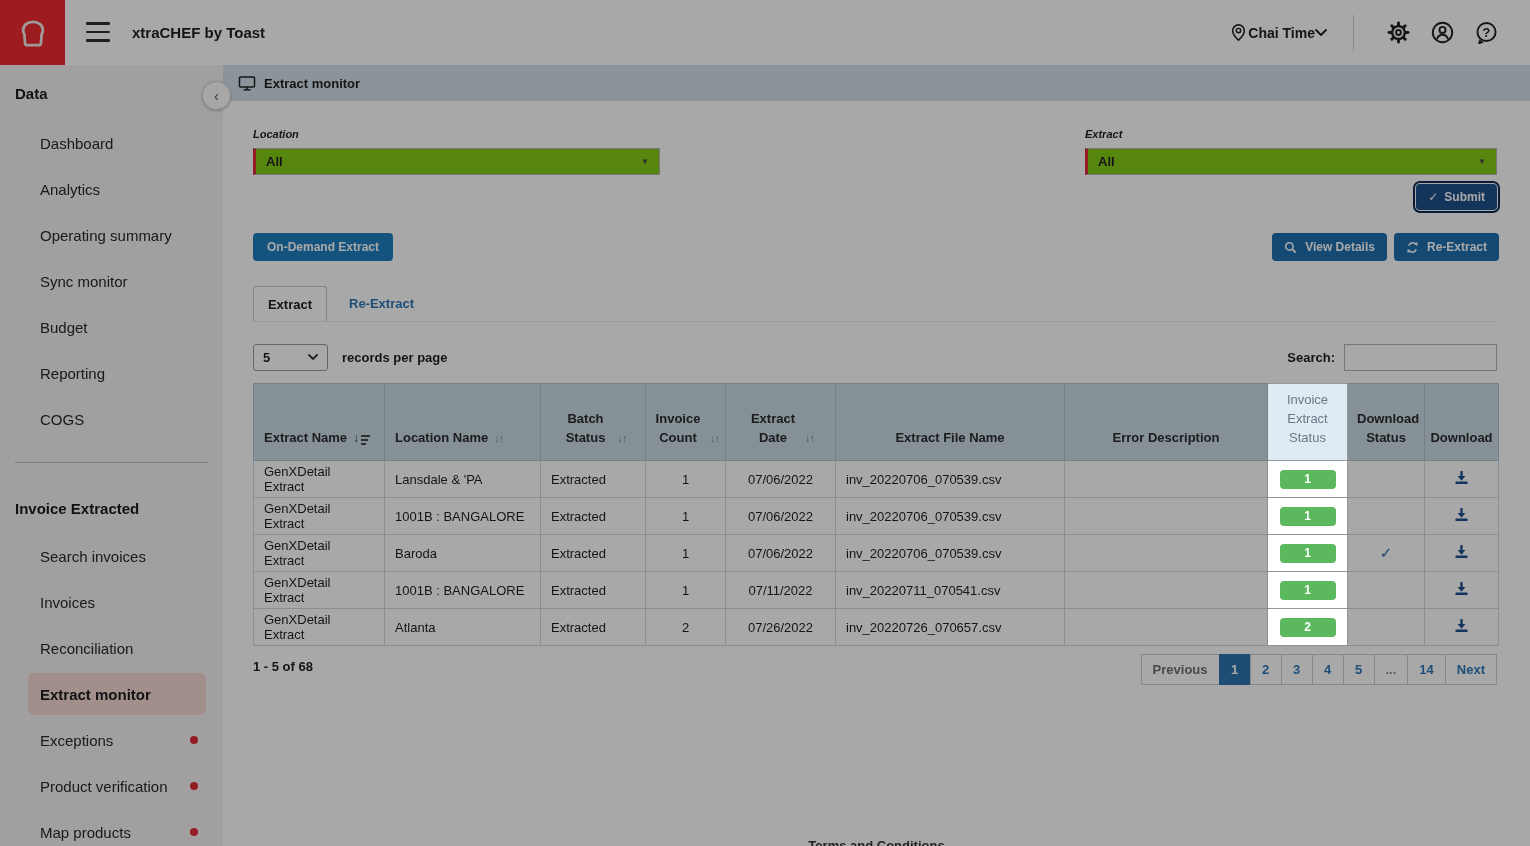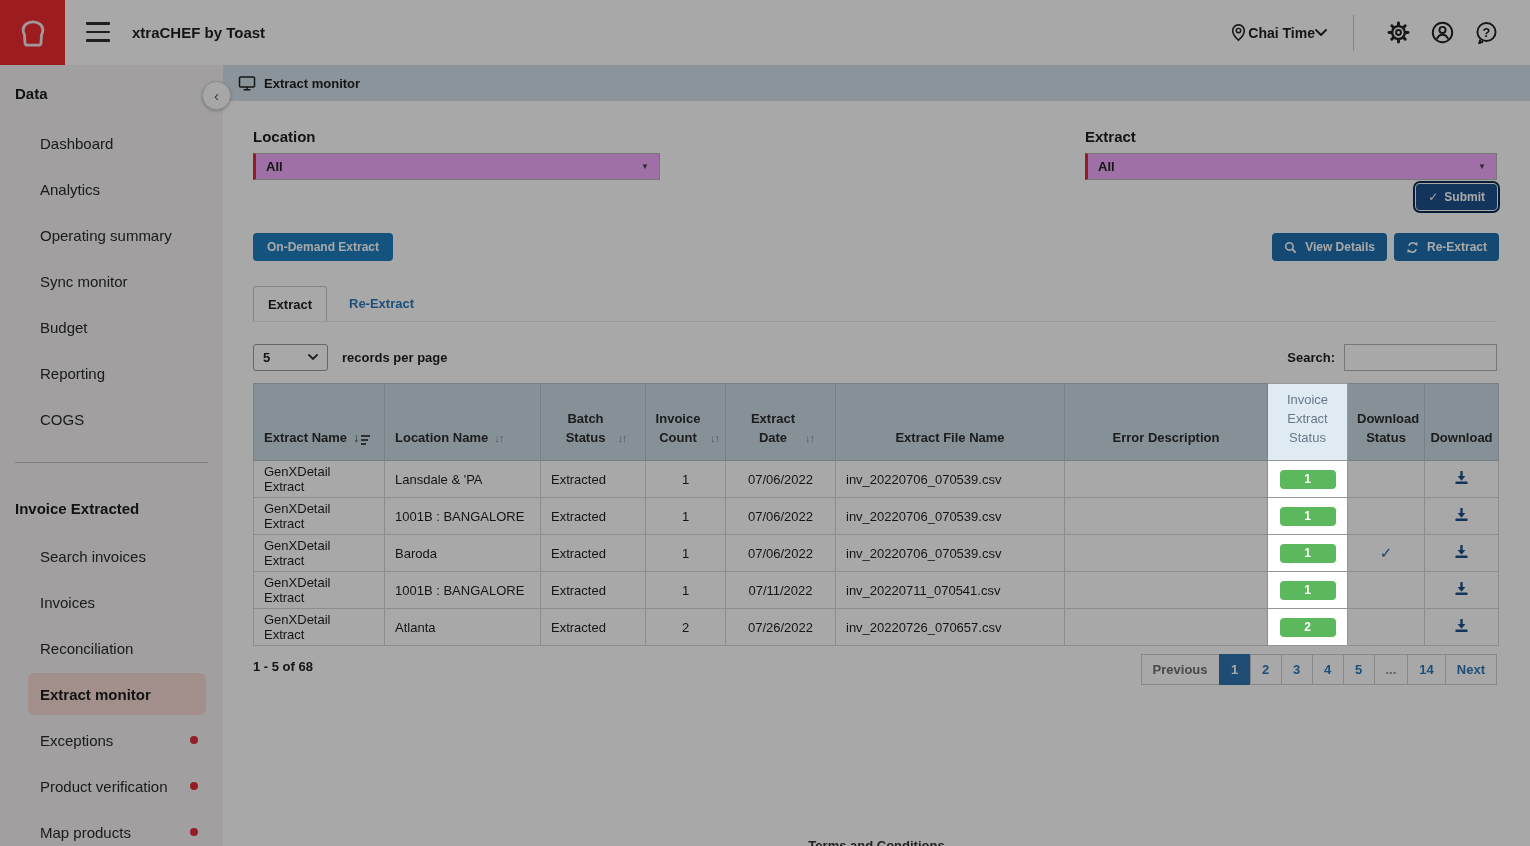--- a/index.html
+++ b/index.html
@@ -32,22 +32,22 @@
 
   
   .pagehead{position:absolute;left:223px;top:65px;right:0;height:36px;background:#d3e1ea;display:flex;align-items:center;padding-left:15px;gap:8px;box-sizing:border-box;}
   .pagehead .ph-title{font-size:13px;font-weight:700;color:#1f1f1f;}
 
   
   .main{position:absolute;left:223px;top:101px;right:0;bottom:0;background:#fff;}
 
   .filters{position:absolute;left:30px;top:27px;right:33px;height:84px;}
   .f-group{position:absolute;top:0;}
-  .f-label{font-size:15px;font-weight:700;color:#1f1f1f;margin-bottom:8px;}
-  .selectbox{height:27px;box-sizing:border-box;border:1px solid #b5b5b5;border-left:3px solid #e12d39;background:#f0abfc;display:flex;align-items:center;padding:0 10px;font-size:13px;font-weight:700;color:#222;cursor:pointer;}
+  .f-label{font-size:11px;font-weight:700;color:#1f1f1f;margin-bottom:8px;font-style:italic;}
+  .selectbox{height:27px;box-sizing:border-box;border:1px solid #b5b5b5;border-left:3px solid #e12d39;background:#84cc16;display:flex;align-items:center;padding:0 10px;font-size:13px;font-weight:700;color:#222;cursor:pointer;}
   .selectbox .caret{margin-left:auto;font-size:8px;color:#444;}
   .datewrap{display:flex;}
   .dateinput{flex:1;height:27px;box-sizing:border-box;border:1px solid #b5b5b5;border-left:3px solid #e12d39;border-right:0;padding:0 8px;font-size:13px;font-weight:700;color:#222;font-family:inherit;outline:none;background:#fff;}
   .calbtn{width:28px;height:27px;box-sizing:border-box;border:1px solid #b5b5b5;background:#e7e4e4;display:flex;align-items:center;justify-content:center;cursor:pointer;}
   .f-location{left:0;width:407px;}
   .f-from{left:413px;width:194px;}
   .f-to{left:625px;width:190px;}
   .f-extract{left:832px;width:412px;}
 
   .btn{border:none;cursor:pointer;font-family:inherit;display:inline-flex;align-items:center;justify-content:center;gap:6px;color:#fff;font-weight:700;}

